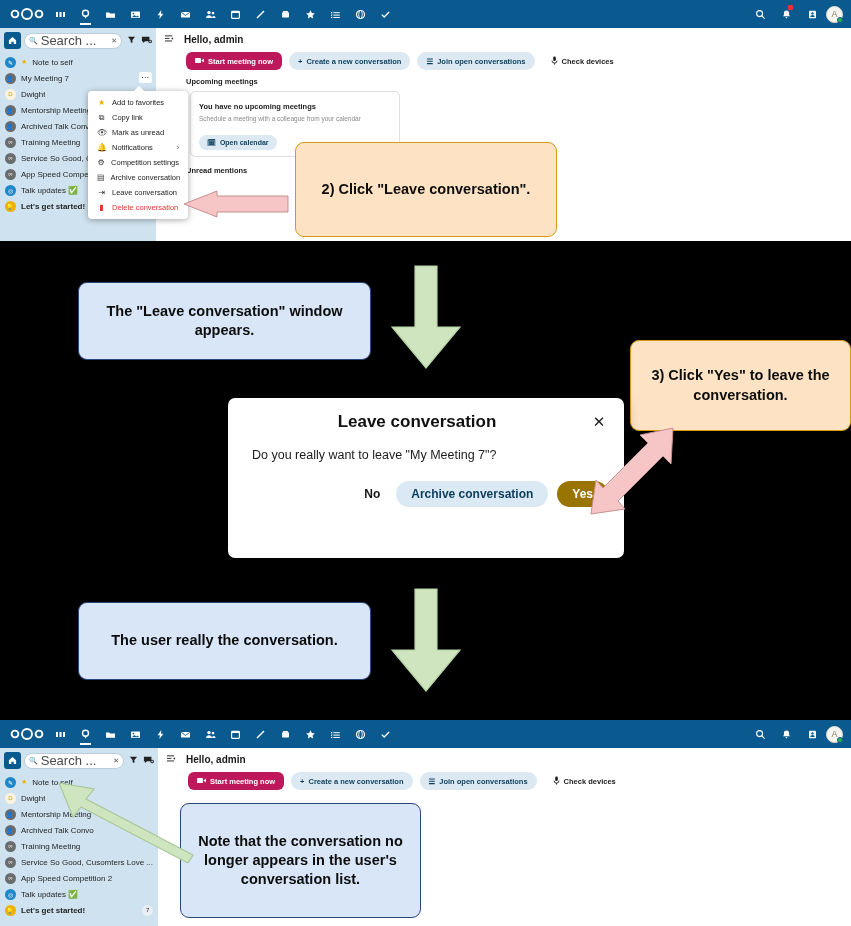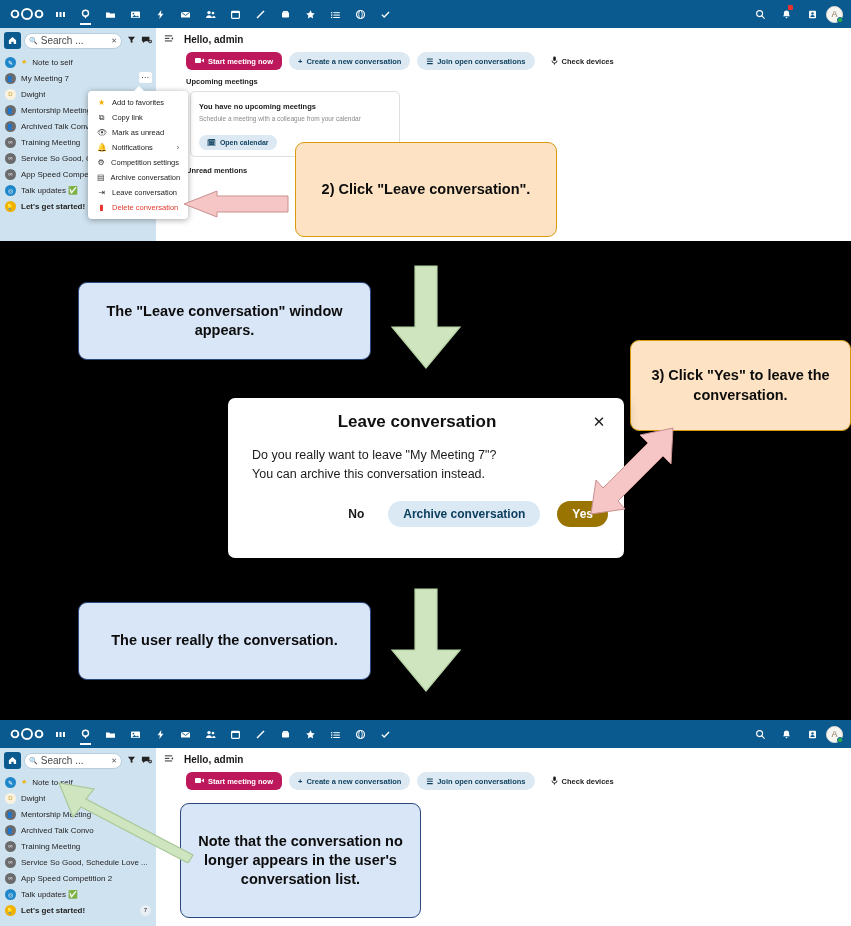--- a/index.html
+++ b/index.html
@@ -49,21 +49,21 @@
   .nc-sidebar { background: #cfe2ef; flex: 0 0 156px; display: flex; flex-direction: column; }
   .nc-search-row { display: flex; align-items: center; gap: 3px; padding: 4px 4px; }
   .nc-home-btn {
     width: 17px; height: 17px; background: #0a5a8f; border-radius: 3px;
     display: flex; align-items: center; justify-content: center; color: #fff; flex: 0 0 auto;
   }
   .nc-search {
     flex: 1; height: 16px; background: #fff; border: 1px solid #b9cedd; border-radius: 8px;
     display: flex; align-items: center; gap: 3px; padding: 0 4px; min-width: 0;
   }
-  .nc-search .ph { font-size: 10px; color: #4a4a4a; flex: 1; white-space: nowrap; overflow: hidden; }
+  .nc-search .ph { font-size: 13px; color: #4a4a4a; flex: 1; white-space: nowrap; overflow: hidden; }
   .nc-search .ic { font-size: 7px; color: #555; }
   .nc-sb-icon { width: 12px; text-align: center; font-size: 9px; color: #2b2b2b; flex: 0 0 auto; }
 
   .nc-convlist { flex: 1; overflow: hidden; padding-top: 1px; }
   .nc-conv {
     display: flex; align-items: center; gap: 5px; height: 16px; padding: 0 5px;
     font-size: 8px; color: #1f1f1f; white-space: nowrap; position: relative;
   }
   .nc-conv .av {
     width: 11px; height: 11px; border-radius: 50%; flex: 0 0 auto;
@@ -144,21 +144,21 @@
   .modal {
     position: absolute; background: #fff; border-radius: 7px;
     box-shadow: 0 3px 14px rgba(0,0,0,0.45); z-index: 65; overflow: hidden;
   }
   .modal-head {
     display: flex; align-items: center; padding: 14px 16px 4px 16px;
   }
   .modal-title { flex: 1; text-align: center; font-size: 17px; font-weight: bold; color: #101010; }
   .modal-close { font-size: 15px; color: #222; width: 18px; text-align: center; }
   .modal-body { padding: 10px 24px 0 24px; font-size: 12.5px; color: #1b1b1b; line-height: 1.55; }
-  .modal-foot { display: flex; align-items: center; justify-content: flex-end; gap: 17px; padding: 16px 16px 20px 22px; }
+  .modal-foot { display: flex; align-items: center; justify-content: flex-end; gap: 9px; padding: 16px 16px 20px 22px; }
   .m-btn { height: 26px; border-radius: 13px; padding: 0 15px; display: flex; align-items: center;
            font-size: 12px; font-weight: bold; }
   .m-btn.no { background: transparent; color: #171717; padding: 0 7px; }
   .m-btn.archive { background: #dbe9f5; color: #0b3d5c; }
   .m-btn.yes { background: #9a7400; color: #fff; }
 </style>
 </head>
 <body>
 
 <div class="page">
@@ -468,21 +468,20 @@
     <path d="M25 1 H47 V62 H70 L36 103 L2 62 H25 Z" fill="#cfe5c0" stroke="#b6d3a3" stroke-width="1.2"></path>
   </svg>
 
   <div class="modal" style="left:228px; top:398px; width:396px; height:160px;">
     <div class="modal-head">
       <span class="modal-title">Leave conversation</span>
       <span class="modal-close">✕</span>
     </div>
     <div class="modal-body">
       <div>Do you really want to leave "My Meeting 7"?</div>
-      <div>You can archive this conversation instead.</div>
     </div>
     <div class="modal-foot">
       <span class="m-btn no">No</span>
       <span class="m-btn archive">Archive conversation</span>
       <span class="m-btn yes">Yes</span>
     </div>
   </div>
 
   <div class="callout orange" style="left:630px; top:340px; width:221px; height:91px; font-size:14.5px;">
     <span>3) Click "Yes" to leave the conversation.</span>
@@ -669,21 +668,21 @@
           <div class="nc-conv">
             <span class="av" style="background:#6b6b6b">👤</span>
             <span class="lbl">Archived Talk Convo</span>
           </div>
           <div class="nc-conv">
             <span class="av" style="background:#6b6b6b">∞</span>
             <span class="lbl">Training Meeting</span>
           </div>
           <div class="nc-conv">
             <span class="av" style="background:#6b6b6b">∞</span>
-            <span class="lbl">Service So Good, Schedule Love ...</span>
+            <span class="lbl">Service So Good, Cusomters Love ...</span>
           </div>
           <div class="nc-conv">
             <span class="av" style="background:#6b6b6b">∞</span>
             <span class="lbl">App Speed Competition 2</span>
           </div>
           <div class="nc-conv">
             <span class="av" style="background:#1f87c9">◎</span>
             <span class="lbl">Talk updates ✅</span>
           </div>
           <div class="nc-conv bold">

